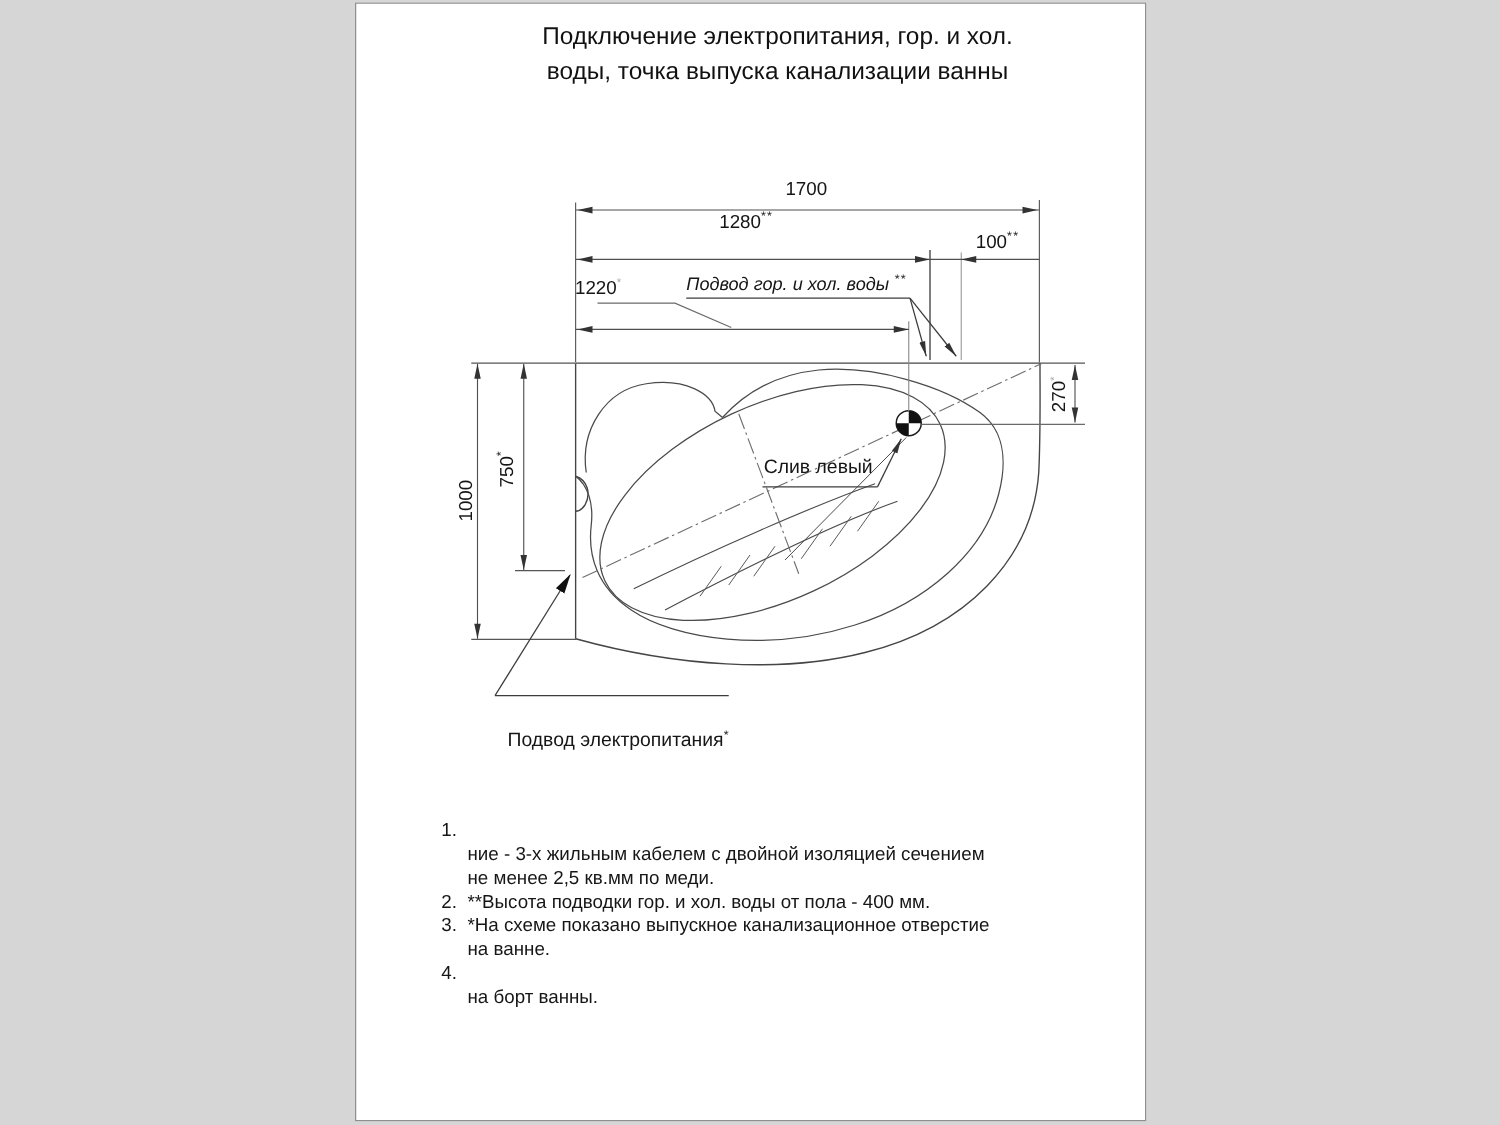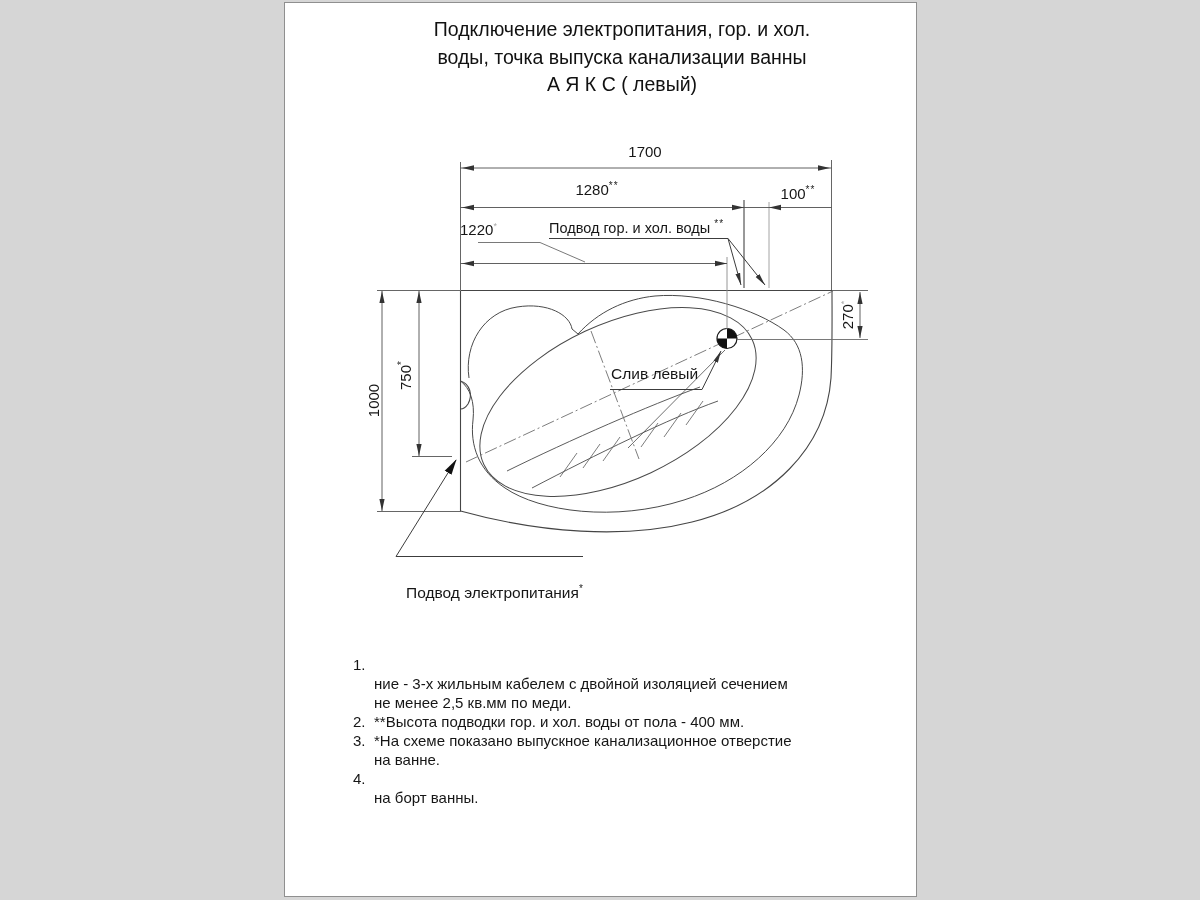--- a/index.html
+++ b/index.html
@@ -7,21 +7,21 @@
          font-family:"Liberation Sans", sans-serif;}
   .sheet{position:absolute;left:284px;top:2px;width:631px;height:893px;background:#ffffff;
          border:1px solid #8f8f8f;}
   svg.draw{position:absolute;left:0;top:0;width:1200px;height:900px;}
   .lbl{position:absolute;color:#161616;font-size:15px;white-space:nowrap;}
   .ctr{text-align:center;}
   .rot{transform:rotate(-90deg);transform-origin:center center;}
   .title{position:absolute;left:285px;top:16px;width:630px;text-align:center;
          font-size:19.5px;line-height:27.5px;color:#111;}
   .title div{white-space:nowrap;padding-left:44px;}
-  .small{font-size:14.5px;}
+  .small{font-size:14.5px;font-style:italic;}
   .sup{font-size:10px;vertical-align:super;letter-spacing:1px;color:#222;}
   .sup-faint{font-size:9px;vertical-align:super;letter-spacing:1px;color:#a8a8a8;}
   .notes{position:absolute;left:353px;top:655px;width:545px;font-size:15px;
          line-height:19px;color:#161616;}
   .note-row{display:flex;}
   .note-num{width:21px;flex:0 0 21px;}
   .note-text{white-space:nowrap;}
 </style>
 </head>
 <body>
@@ -121,26 +121,25 @@
       <path d="M610,389.5 H702"></path>
       <path d="M702,389.5 L721,351" marker-end="url(#arr)"></path>
       <path d="M396,556.5 H583"></path>
       <path d="M396,556.5 L456,460" marker-end="url(#arrBig)"></path>
     </g>
   </svg>
 
   <div class="title">
     <div>Подключение электропитания, гор. и хол.</div>
     <div>воды, точка выпуска канализации ванны</div>
-    <div>А Я К С   ( левый)</div>
   </div>
 
   <div class="lbl ctr" style="left:560px;top:143px;width:170px;"><span>1700</span></div>
 
-  <div class="lbl ctr" style="left:512px;top:180px;width:170px;">
+  <div class="lbl ctr" style="left:512px;top:168px;width:170px;">
     <span>1280</span><span class="sup">**</span>
   </div>
 
   <div class="lbl ctr" style="left:753px;top:184px;width:90px;">
     <span>100</span><span class="sup">**</span>
   </div>
 
   <div class="lbl" style="left:460px;top:221px;">
     <span>1220</span><span class="sup-faint">*</span>
   </div>

